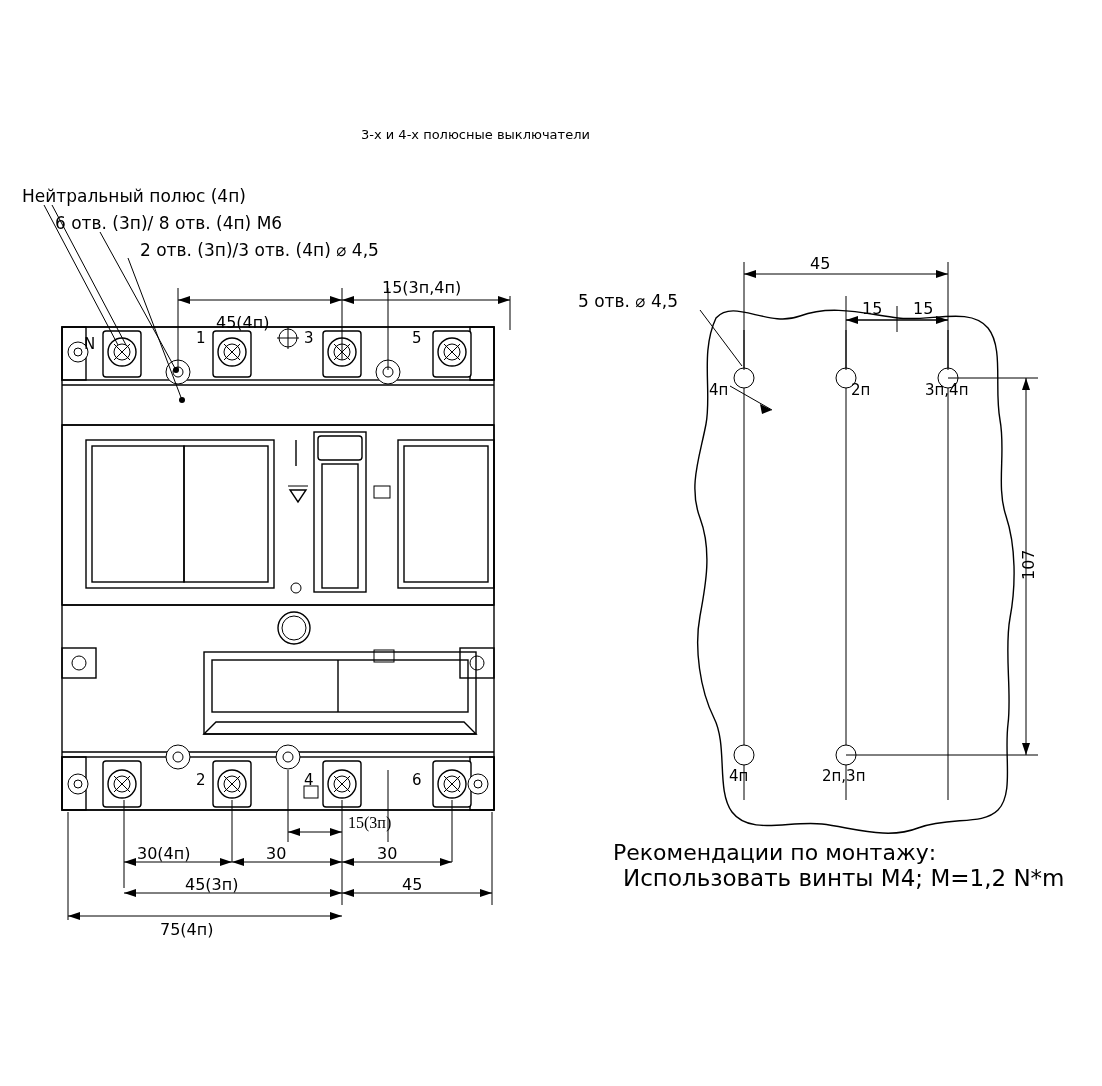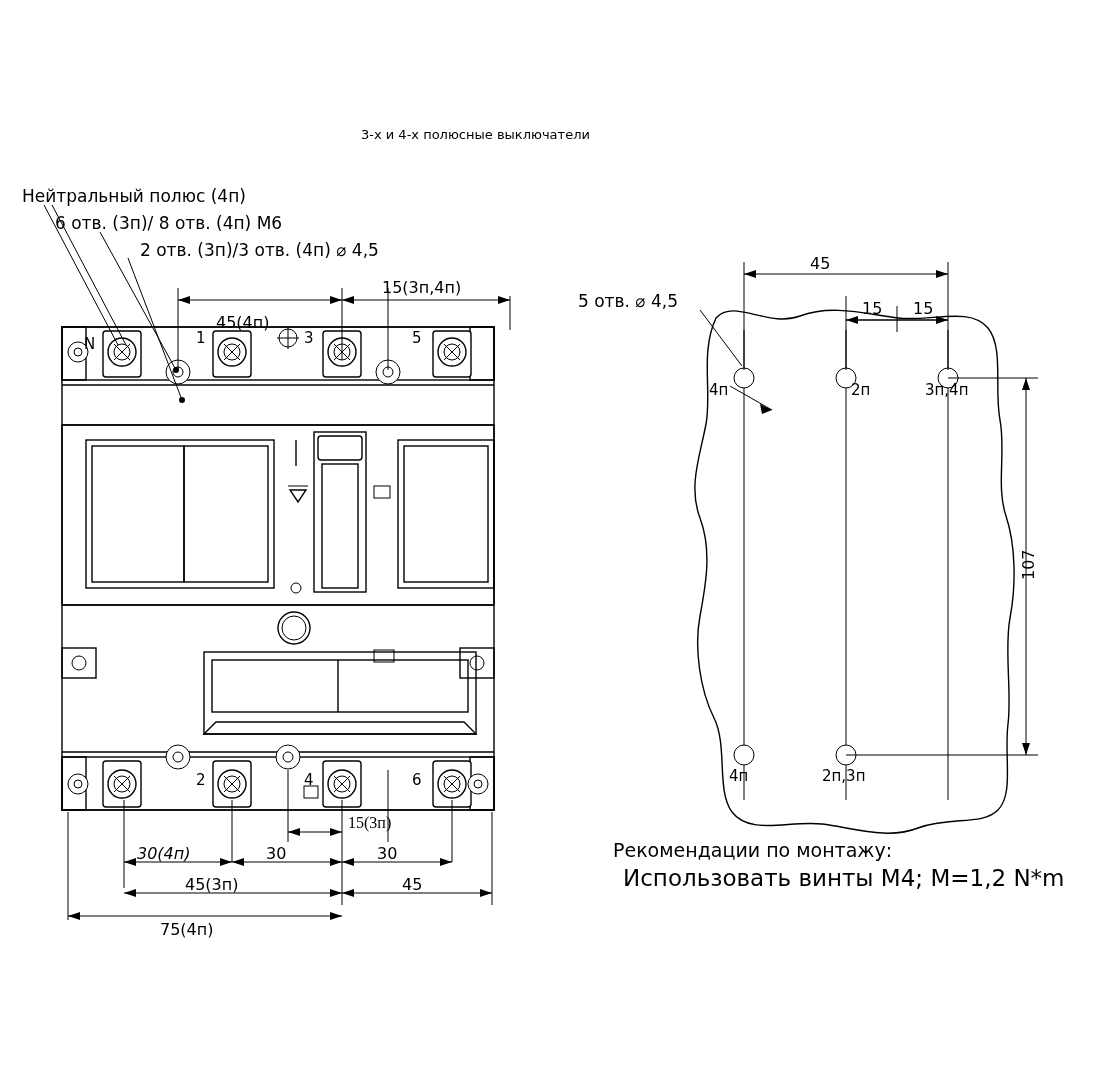--- a/index.html
+++ b/index.html
@@ -325,21 +325,21 @@
   <div class="lbl small" style="left:84px; top:336px;">N</div>
   <div class="lbl small" style="left:196px; top:330px;">1</div>
   <div class="lbl small" style="left:304px; top:330px;">3</div>
   <div class="lbl small" style="left:412px; top:330px;">5</div>
 
   <div class="lbl small" style="left:196px; top:772px;">2</div>
   <div class="lbl small" style="left:304px; top:772px;">4</div>
   <div class="lbl small" style="left:412px; top:772px;">6</div>
 
   <div class="lbl dim" style="left:348px; top:814px;font-family:Liberation Serif, serif;">15(3п)</div>
-  <div class="lbl dim" style="left:137px; top:845px;font-style:italic;">30(4п)</div>
+  <div class="lbl dim" style="left:137px; top:845px;">30(4п)</div>
   <div class="lbl dim" style="left:266px; top:845px;">30</div>
   <div class="lbl dim" style="left:377px; top:845px;">30</div>
   <div class="lbl dim" style="left:185px; top:876px;">45(3п)</div>
   <div class="lbl dim" style="left:402px; top:876px;">45</div>
   <div class="lbl dim" style="left:160px; top:921px;">75(4п)</div>
 
   <div class="lbl note" style="left:578px; top:292px;">5 отв. ⌀ 4,5</div>
 
   <div class="lbl dim" style="left:810px; top:255px;">45</div>
   <div class="lbl dim" style="left:862px; top:300px;">15</div>
@@ -347,16 +347,16 @@
 
   <div class="lbl dim rot90" style="left:1020px; top:580px;">107</div>
 
   <div class="lbl small" style="left:709px; top:382px;">4п</div>
   <div class="lbl small" style="left:851px; top:382px;">2п</div>
   <div class="lbl small" style="left:925px; top:382px;">3п,4п</div>
 
   <div class="lbl small" style="left:729px; top:768px;">4п</div>
   <div class="lbl small" style="left:822px; top:768px;">2п,3п</div>
 
-  <div class="lbl note" style="left:613px; top:840px; font-size:19px;">Рекомендации по монтажу:</div>
+  <div class="lbl note" style="left:613px; top:840px; font-size:22px;">Рекомендации по монтажу:</div>
   <div class="lbl note" style="left:623px; top:865px; font-size:23px;text-align:right;">Использовать винты М4; M=1,2 N*m</div>
 
 </div>
 
 </body></html>

